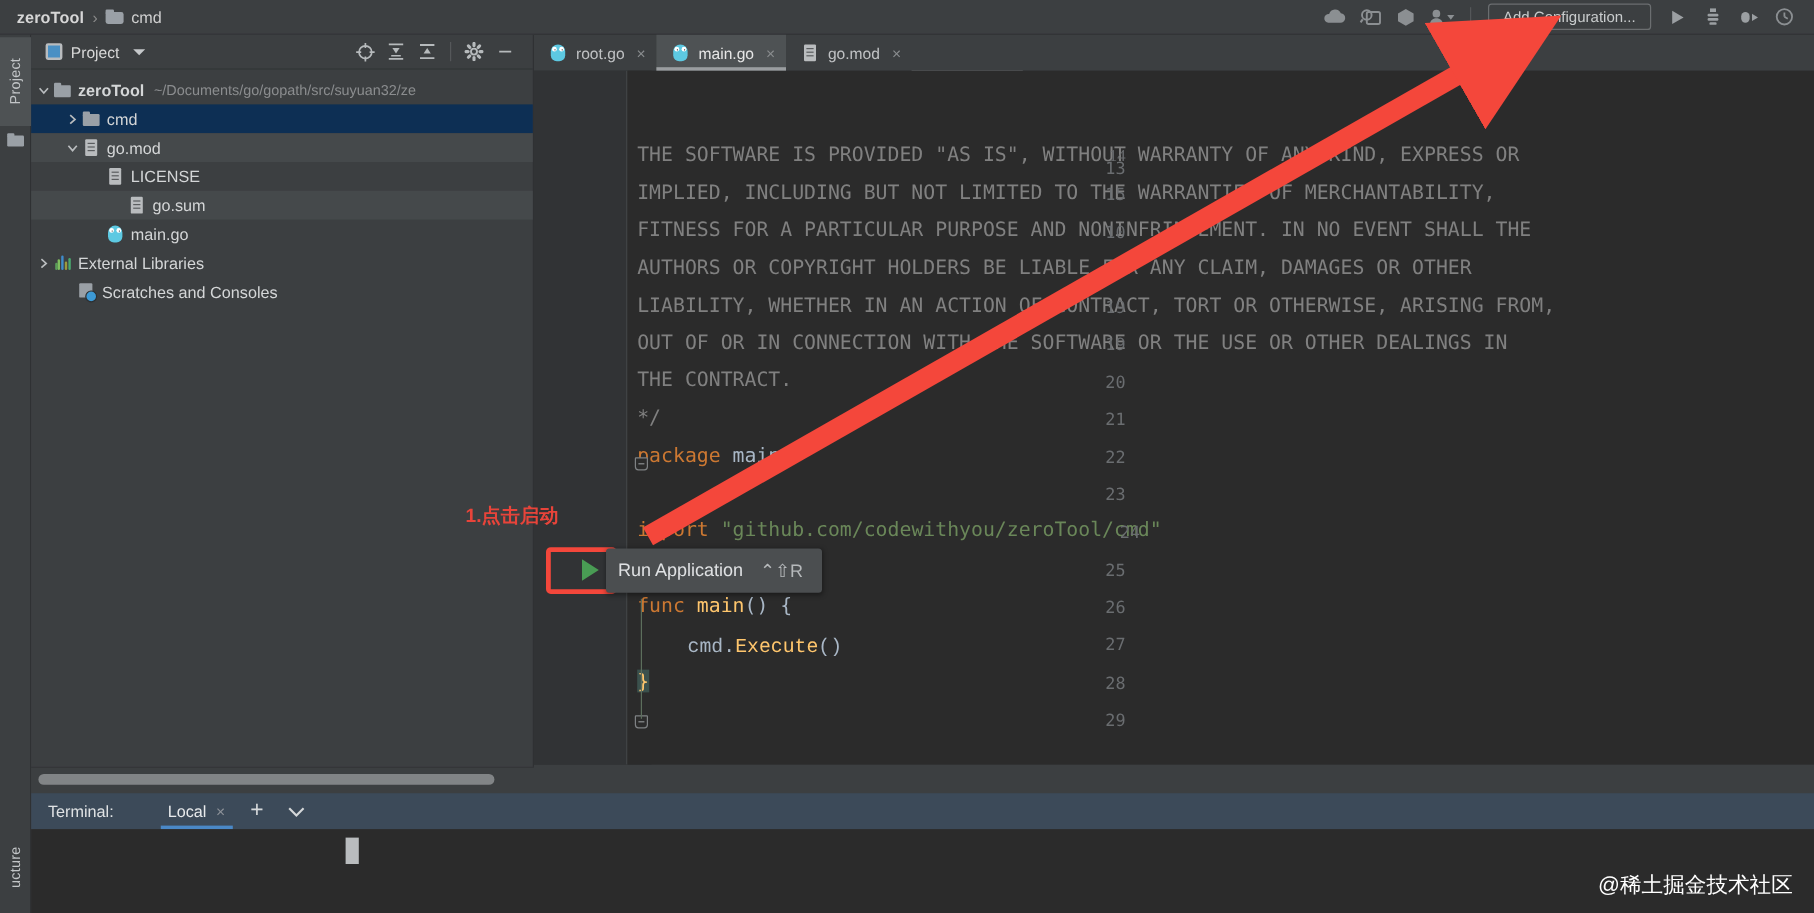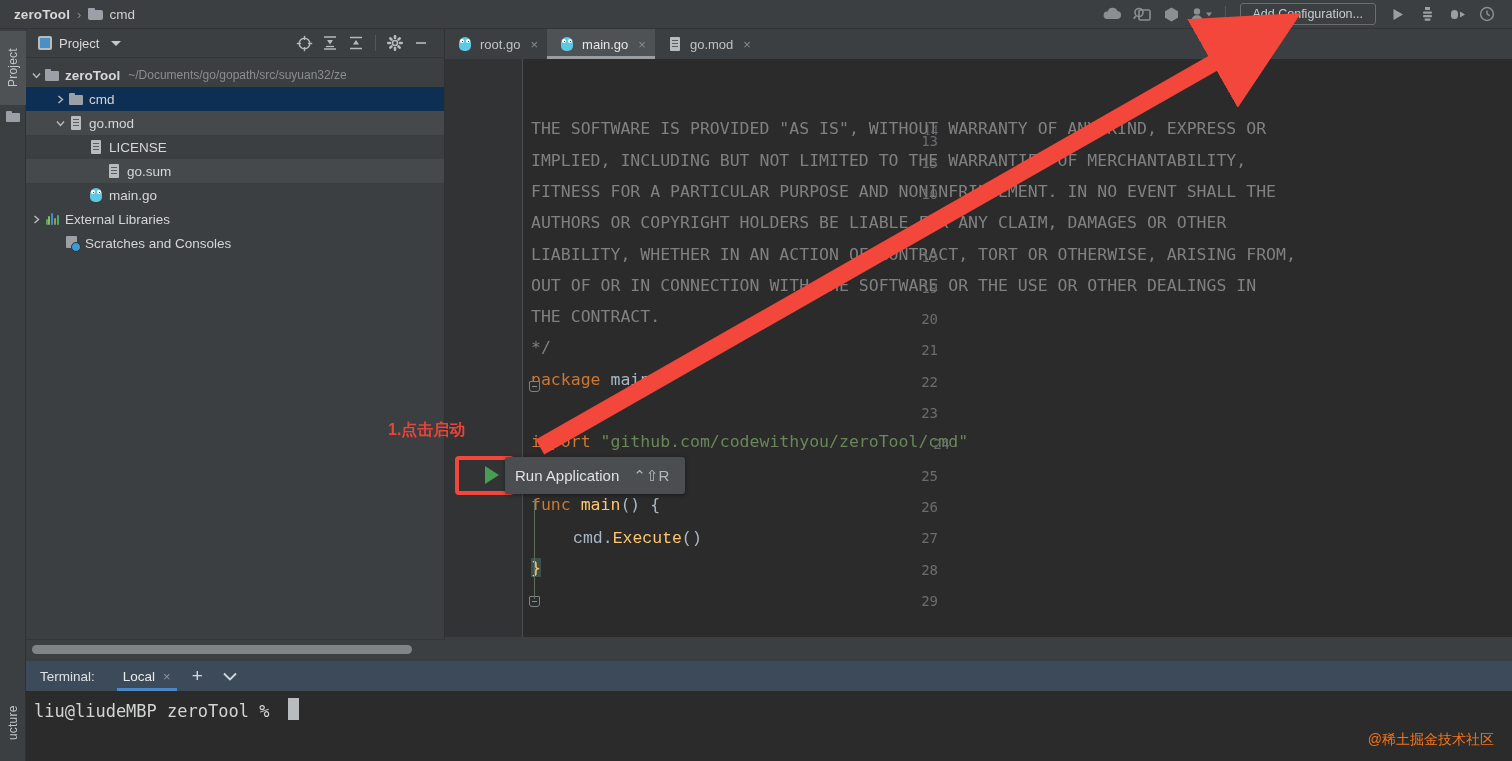--- a/index.html
+++ b/index.html
@@ -235,21 +235,21 @@
     background: #3c3f41; display: flex; align-items: center; padding-left: 12px;
     border-top: 1px solid #4a4c4e;
   }
   .crumbbar span { color: #c9cbcc; font-size: 13px; }
 
   
   .term-header {
     position: absolute; left: 26px; top: 661px; width: 1486px; height: 30px;
     background: #3c4a59; display: flex; align-items: center; padding-left: 8px;
   }
-  .term-label { color: #dfe2e4; font-size: 13.5px; margin-right: 18px; margin-left: 6px; }
+  .term-label { color: #dfe2e4; font-size: 13.5px; margin-right: 35px; margin-left: 6px; }
   .term-tab {
     position: relative; height: 30px; display: flex; align-items: center; gap: 8px;
     padding: 0 10px; color: #e8eaec; font-size: 13.5px;
   }
   .term-tab.active:after {
     content:""; position:absolute; left:4px; bottom:0; width: calc(100% - 8px); height:3px; background:#4a88c7;
   }
   .term-tab .xmark { color:#8d9299; font-size: 13px; }
   .term-plus { color:#d5d8da; font-size: 19px; padding: 0 11px; }
   .term-chev { color:#d5d8da; font-size: 13px; padding: 0 9px; }
@@ -259,21 +259,21 @@
     background: #2b2b2b;
   }
   .term-line {
     position: absolute; left: 8px; top: 10px; color: #d2d4d5;
     font-family: "DejaVu Sans Mono", monospace; font-size: 17px; white-space: pre;
   }
   .term-cursor {
     position: absolute; left: 288px; top: 698px; width: 11px; height: 22px; background: #b9bcbe;
   }
   .watermark {
-    position: absolute; right: 18px; bottom: 12px; color: #f97316; font-size: 14px; text-align: right;
+    position: absolute; right: 18px; bottom: 12px; color: #ffffff; font-size: 18px; text-align: right;
   }
 
   
   .overlay { position: absolute; left:0; top:0; width: 1512px; height: 761px; pointer-events: none; }
   .anno-text {
     position: absolute; left: 388px; top: 420px; color: #e8443a;
     font-size: 16px; font-weight: bold; white-space: nowrap;
   }
   .anno-rect {
     position: absolute; left: 455px; top: 456px; width: 59px; height: 39px;
@@ -574,21 +574,20 @@
       <span class="xmark">×</span>
     </div>
     <span class="term-plus">+</span>
     <span class="term-chev">
       <svg width="14" height="9" viewBox="0 0 14 9">
           <polyline points="1,1.5 7,7.5 13,1.5" fill="none" stroke="#d5d8da" stroke-width="1.8"></polyline>
         </svg>
     </span>
   </div>
   <div class="term-body">
-    <div class="term-line">liu@liudeMBP zeroTool %</div>
     <div class="watermark">@稀土掘金技术社区</div>
   </div>
   <div class="term-cursor"></div>
 
   <div class="overlay">
     <svg width="1512" height="761" style="position:absolute;left:0;top:0;">
       <defs>
         <marker id="ah" markerWidth="6" markerHeight="6" refX="2.2" refY="3" orient="auto">
           <polygon points="0,0 6,3 0,6" fill="#f4473b"></polygon>
         </marker>

